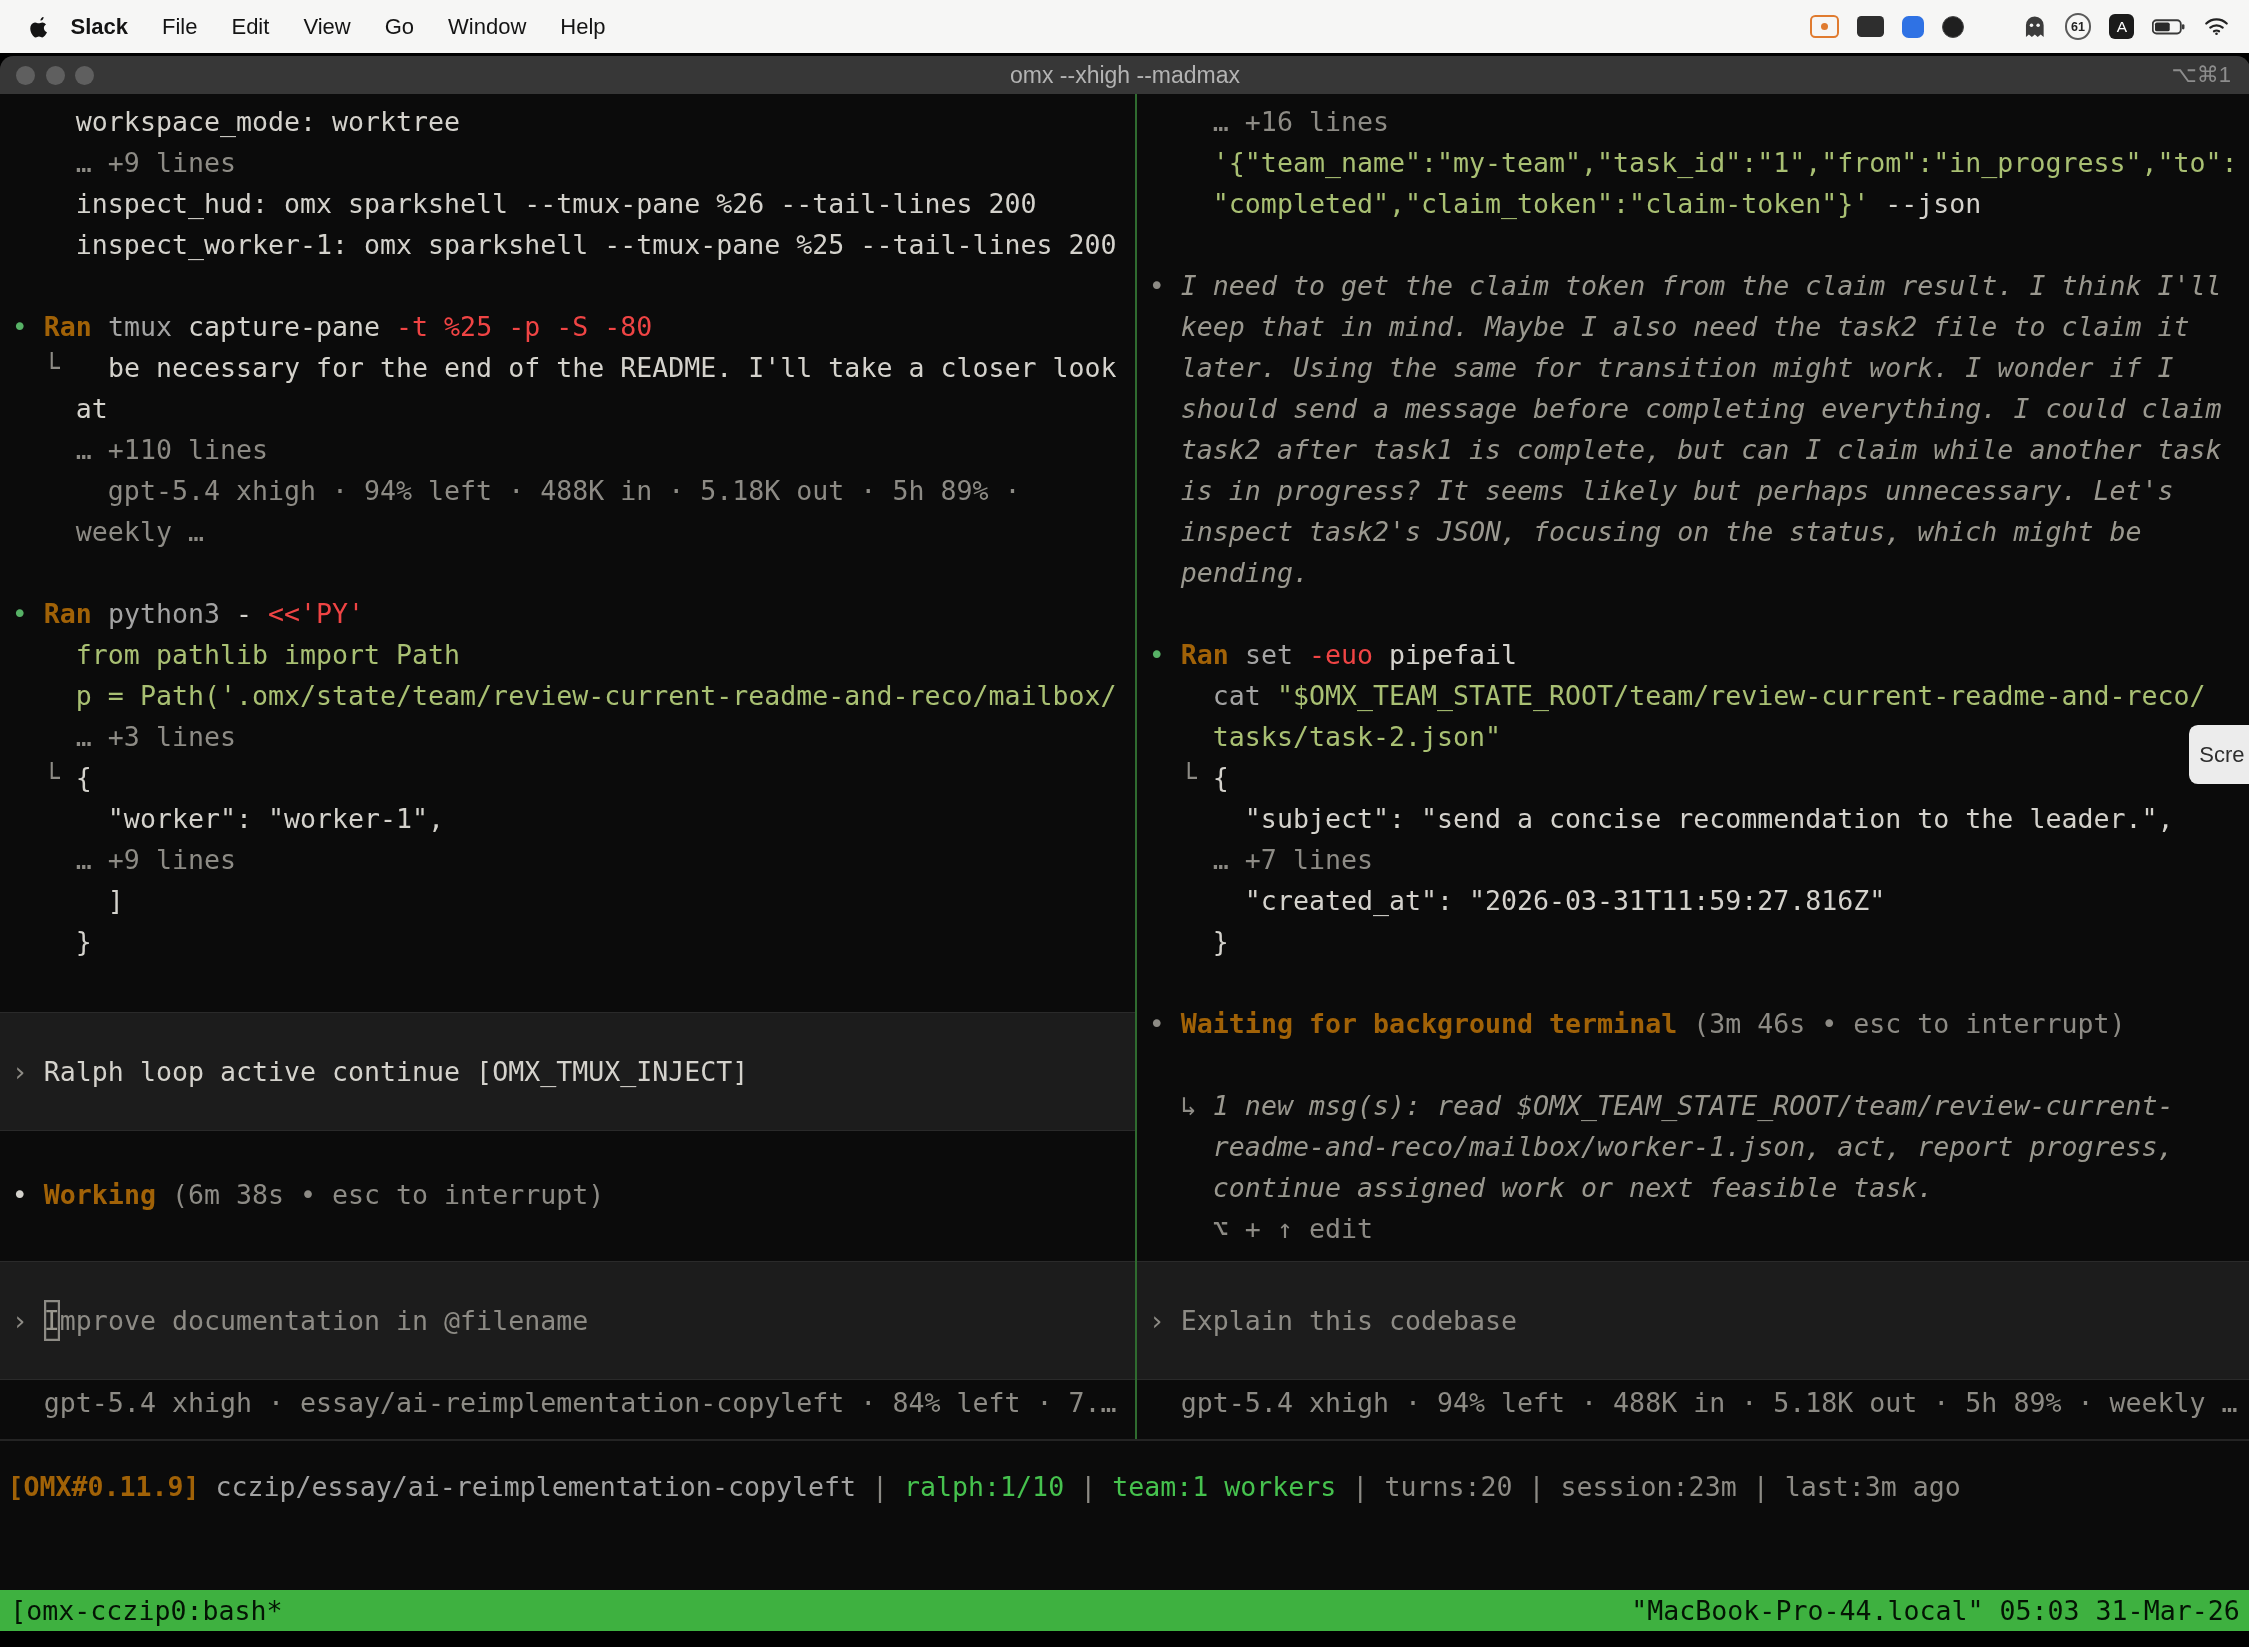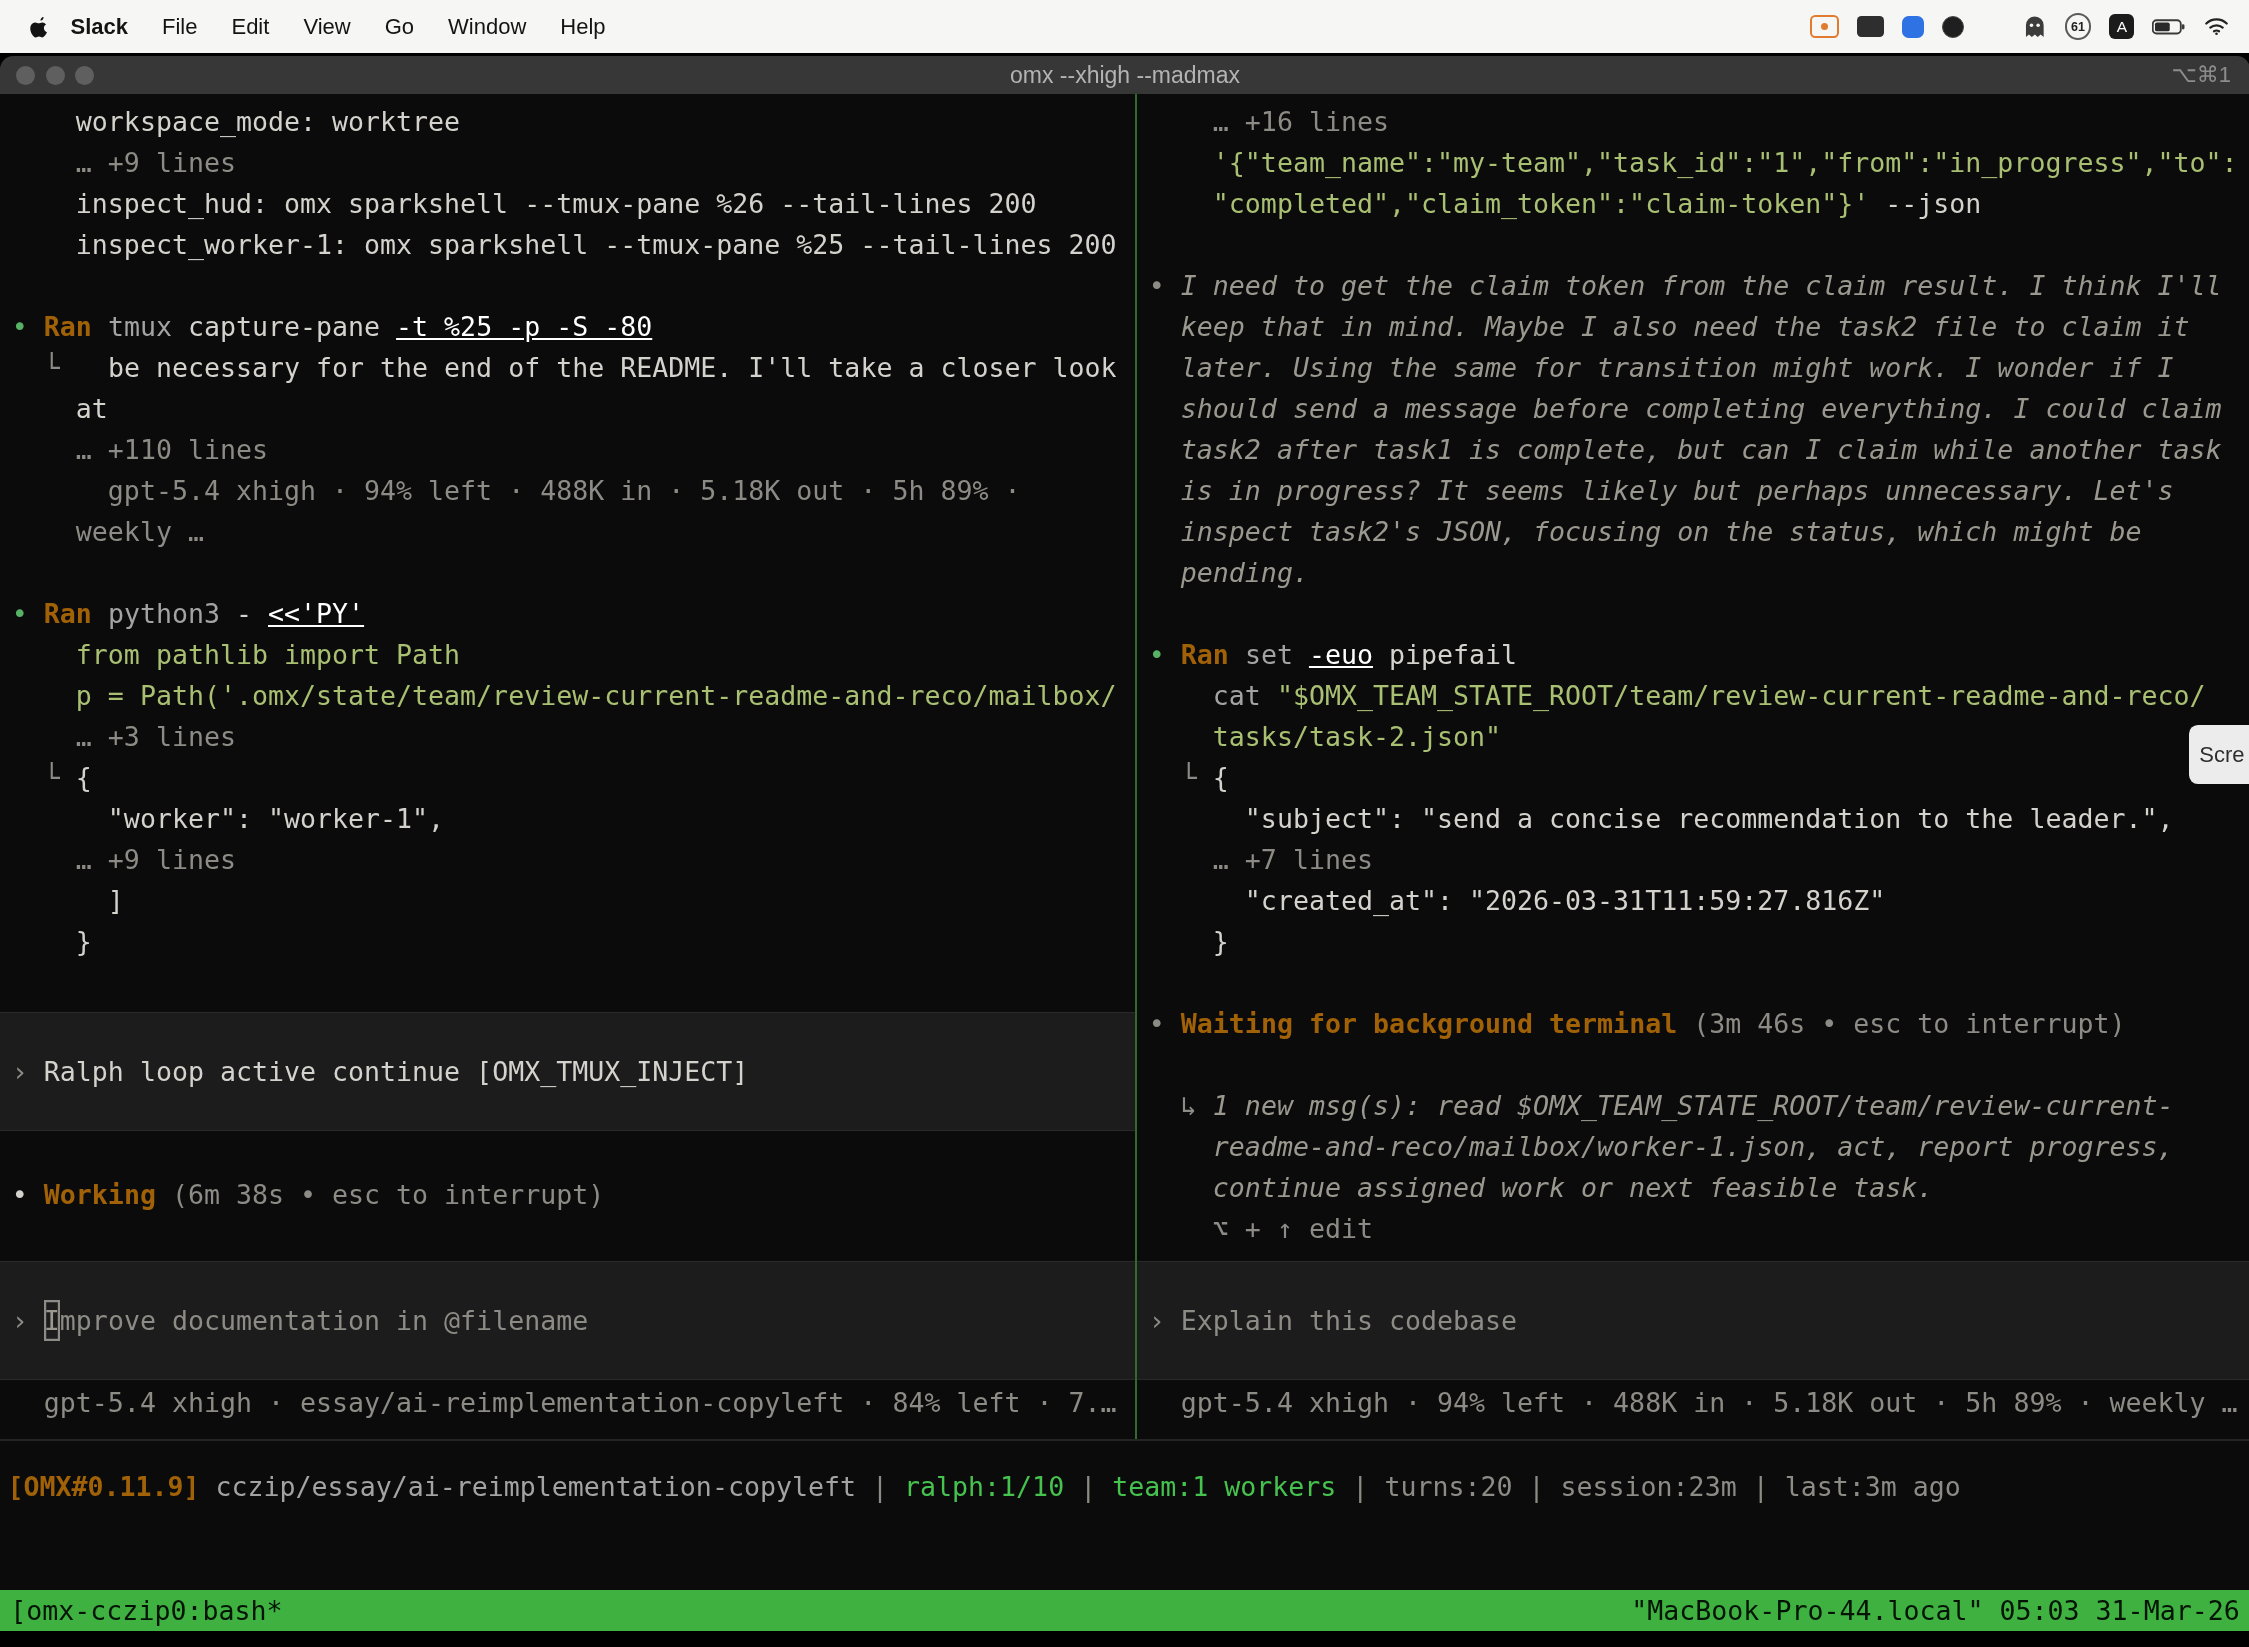--- a/index.html
+++ b/index.html
@@ -67,21 +67,21 @@
 
   #screen-overlay{position:absolute;top:725px;left:2189px;width:61px;height:59px;background:#ececec;
     border-radius:8.9px 0 0 8.9px;color:#2e2e2e;font:400 22px "Liberation Sans",sans-serif;
     display:flex;align-items:center;padding-left:10.3px;box-sizing:border-box;z-index:50;overflow:hidden;}
 
   
   .s-w{color:#d4d2cc;}
   .s-b{color:#a16207;font-weight:700;}
   .s-dim{color:#8d8b85;}
   .s-blue{color:#a3a3a3;}
-  .s-red{color:#ffffff;text-decoration:underline;}
+  .s-red{color:#ef4444;}
   .s-grn{color:#a9c073;}
   .s-grnb{color:#57b266;}
   .s-grn2{color:#46c24e;}
   .s-it{color:#9a988f;font-style:italic;}
   .s-cur{color:#9a988f;box-shadow:inset 0 0 0 2.2px #8d8b85;display:inline-block;}
 </style>
 </head>
 <body>
 
 <div id="menubar">

